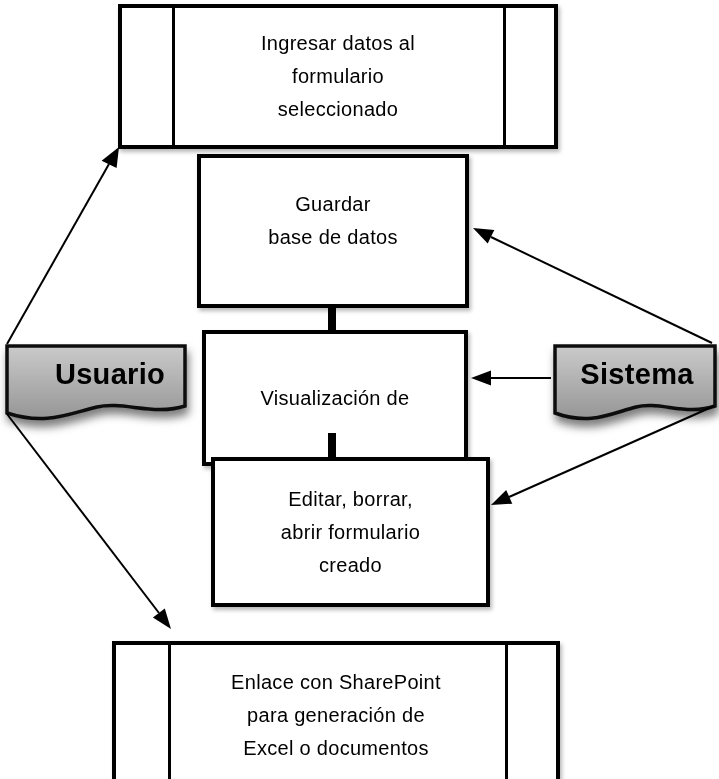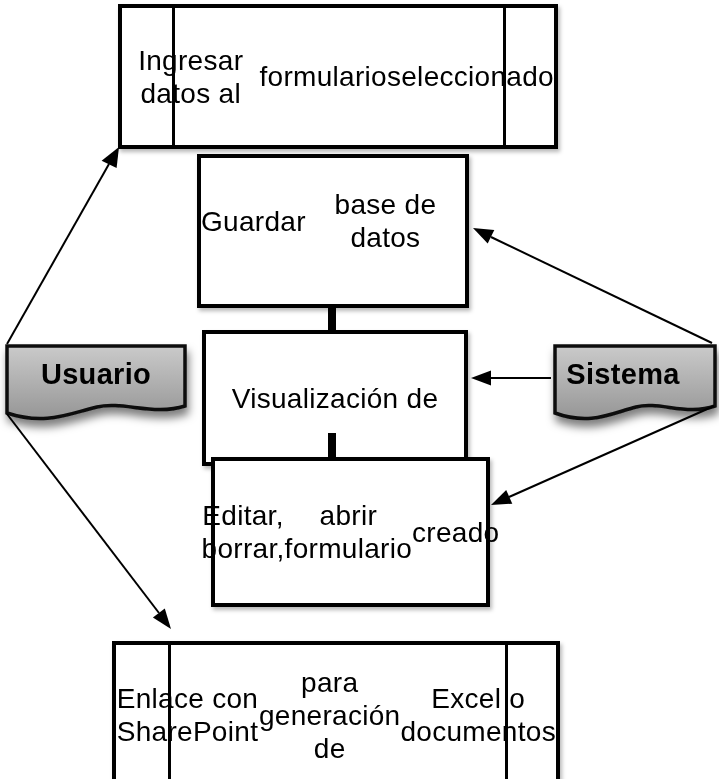--- a/index.html
+++ b/index.html
@@ -5,27 +5,27 @@
   html,body{margin:0;padding:0;background:#ffffff;}
   #canvas{
     position:relative;width:719px;height:779px;background:#ffffff;overflow:hidden;
     font-family:"Liberation Sans",sans-serif;color:#000;
   }
   .node{
     position:absolute;background:#fff;border:4px solid #000;box-sizing:border-box;
     box-shadow:2px 3px 4px rgba(0,0,0,0.28);
   }
   .node .txt{
-    position:absolute;inset:0;display:flex;flex-direction:row;
+    position:absolute;inset:0;display:flex;flex-direction:column;
     align-items:center;justify-content:center;text-align:center;
-    font-size:28px;line-height:33px;letter-spacing:0.3px;
+    font-size:20px;line-height:33px;letter-spacing:0.3px;
   }
   .innerline{position:absolute;top:0;bottom:0;width:3px;background:#000;}
   .bar{position:absolute;width:8px;background:#000;}
-  .actor{position:absolute;}
+  .actor{position:absolute;padding-left:28px;}
   .actor svg{position:absolute;left:0;top:0;overflow:visible;}
   .actor .lbl{
     position:absolute;left:0;right:0;top:0;height:62px;display:flex;
     align-items:center;justify-content:center;
     font-size:29px;font-weight:bold;letter-spacing:0.3px;
   }
   #arrow-layer{position:absolute;left:0;top:0;width:719px;height:779px;pointer-events:none;}
 </style>
 </head>
 <body>

